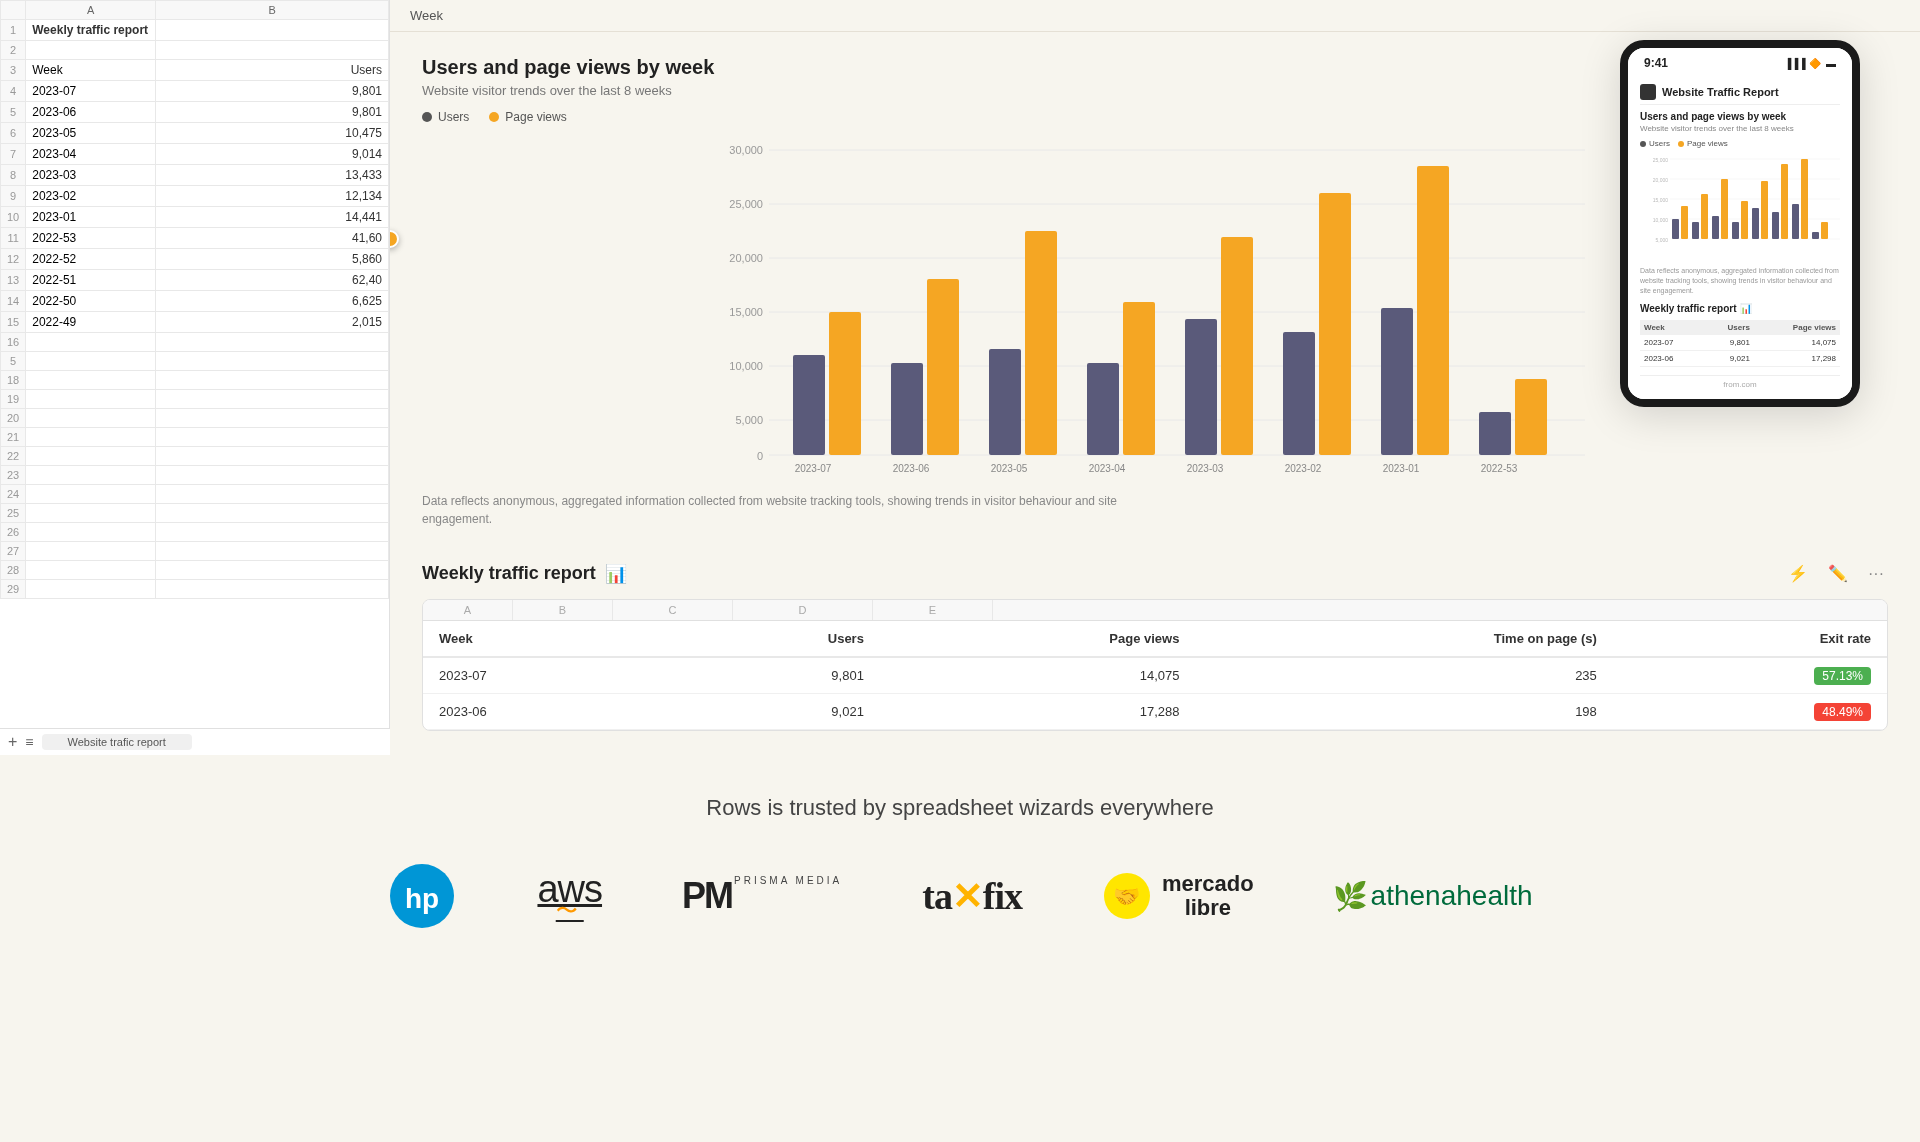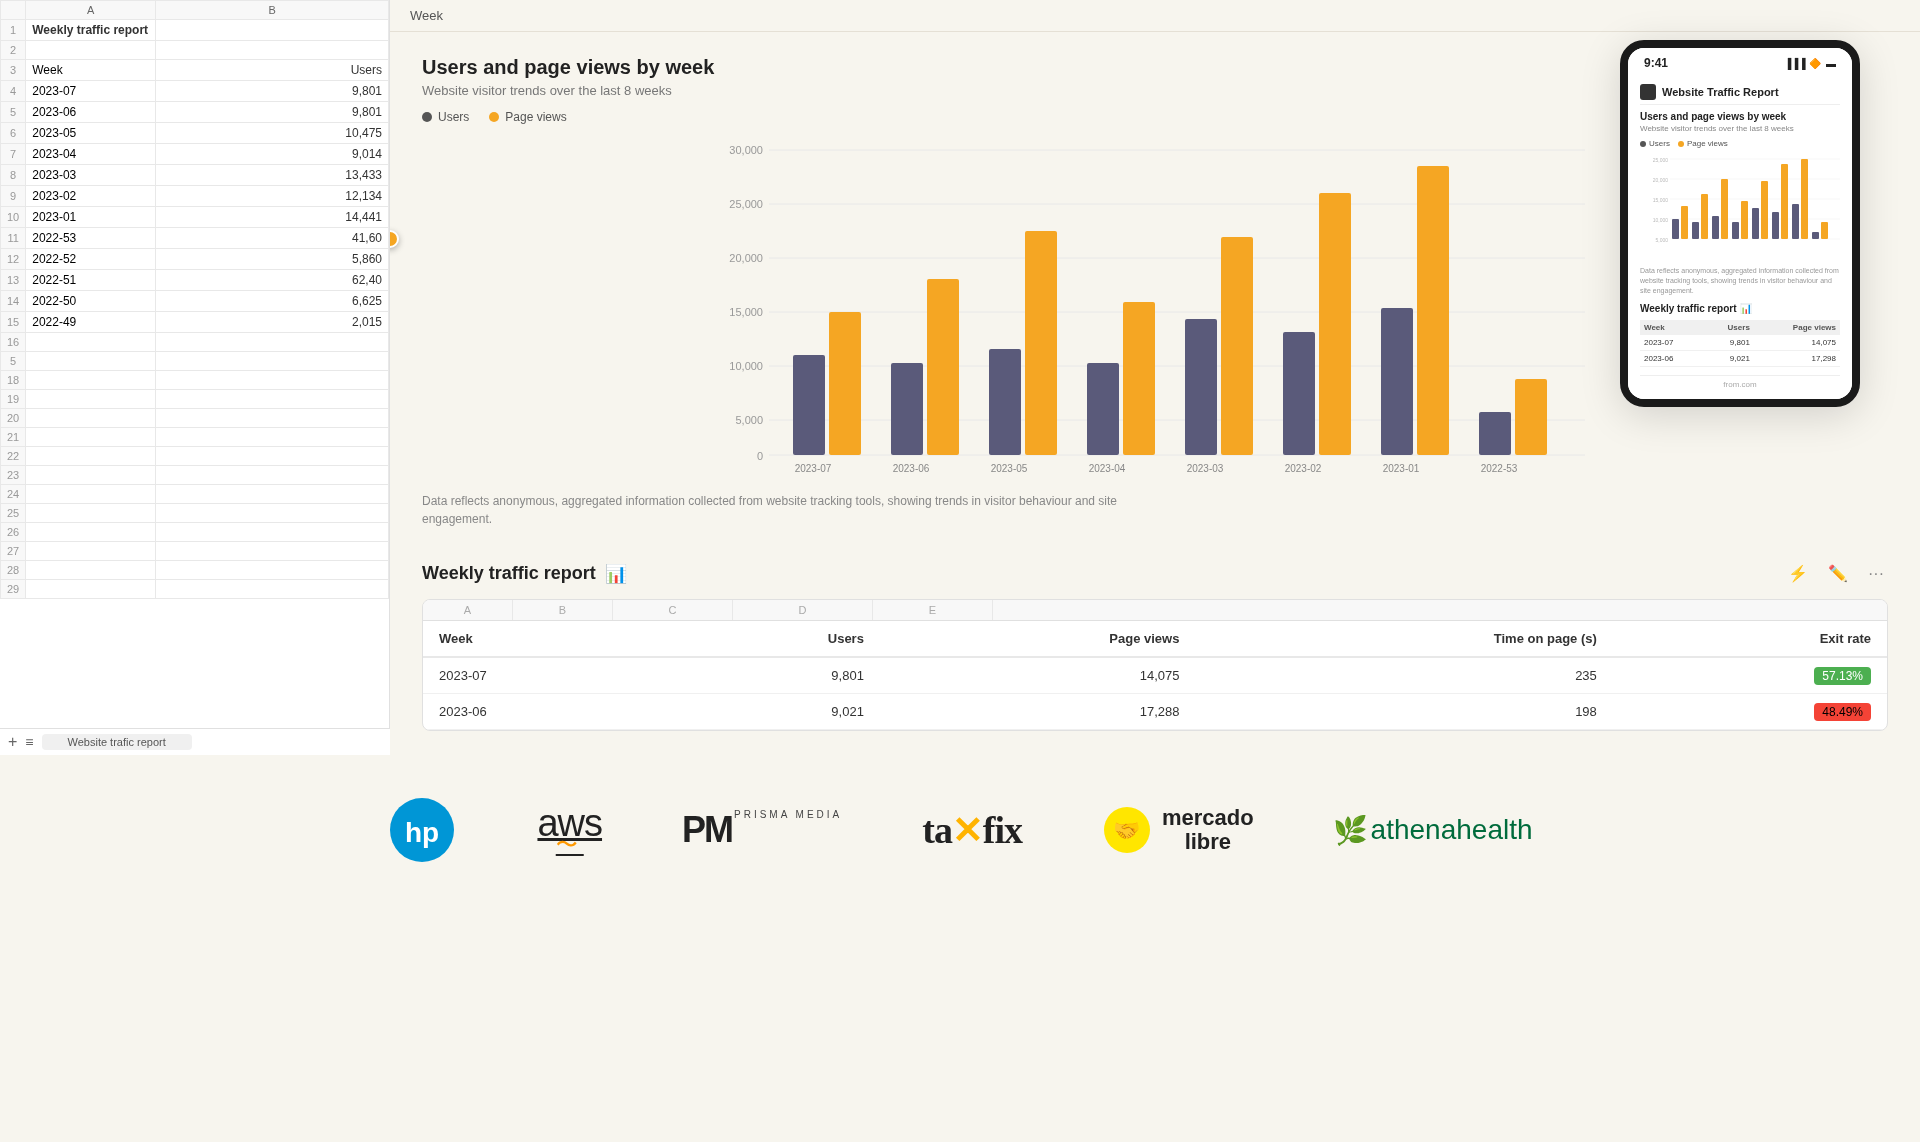--- a/index.html
+++ b/index.html
@@ -256,21 +256,21 @@
     }
     .exit-rate-green {
       color: #fff;
       background: #4caf50;
       border-radius: 4px;
       padding: 2px 8px;
       font-size: 12px;
       font-weight: 500;
     }
     .exit-rate-red {
-      color: #000000;
+      color: #ffffff;
       background: #f44336;
       border-radius: 4px;
       padding: 2px 8px;
       font-size: 12px;
       font-weight: 500;
       margin-top: 40px;
     }
     .exit-rate-cell {
       text-align: right;
     }
@@ -897,20 +897,21 @@
         </table>
 
         <div class="phone-footer">from.com</div>
       </div>
     </div>
 
   </div>
 </div>
 
 <div class="trusted-section">
+  <div class="trusted-title">Rows is trusted by spreadsheet wizards everywhere</div>
   <div class="logos-row">
 
     <div class="logo-item">
       <svg width="70" height="70" viewBox="0 0 70 70">
         <circle cx="35" cy="35" r="32" fill="#0096D6"></circle>
         <text x="35" y="47" text-anchor="middle" font-size="28" font-weight="700" fill="white" font-family="sans-serif">hp</text>
       </svg>
     </div>
 
     <div class="logo-item">

